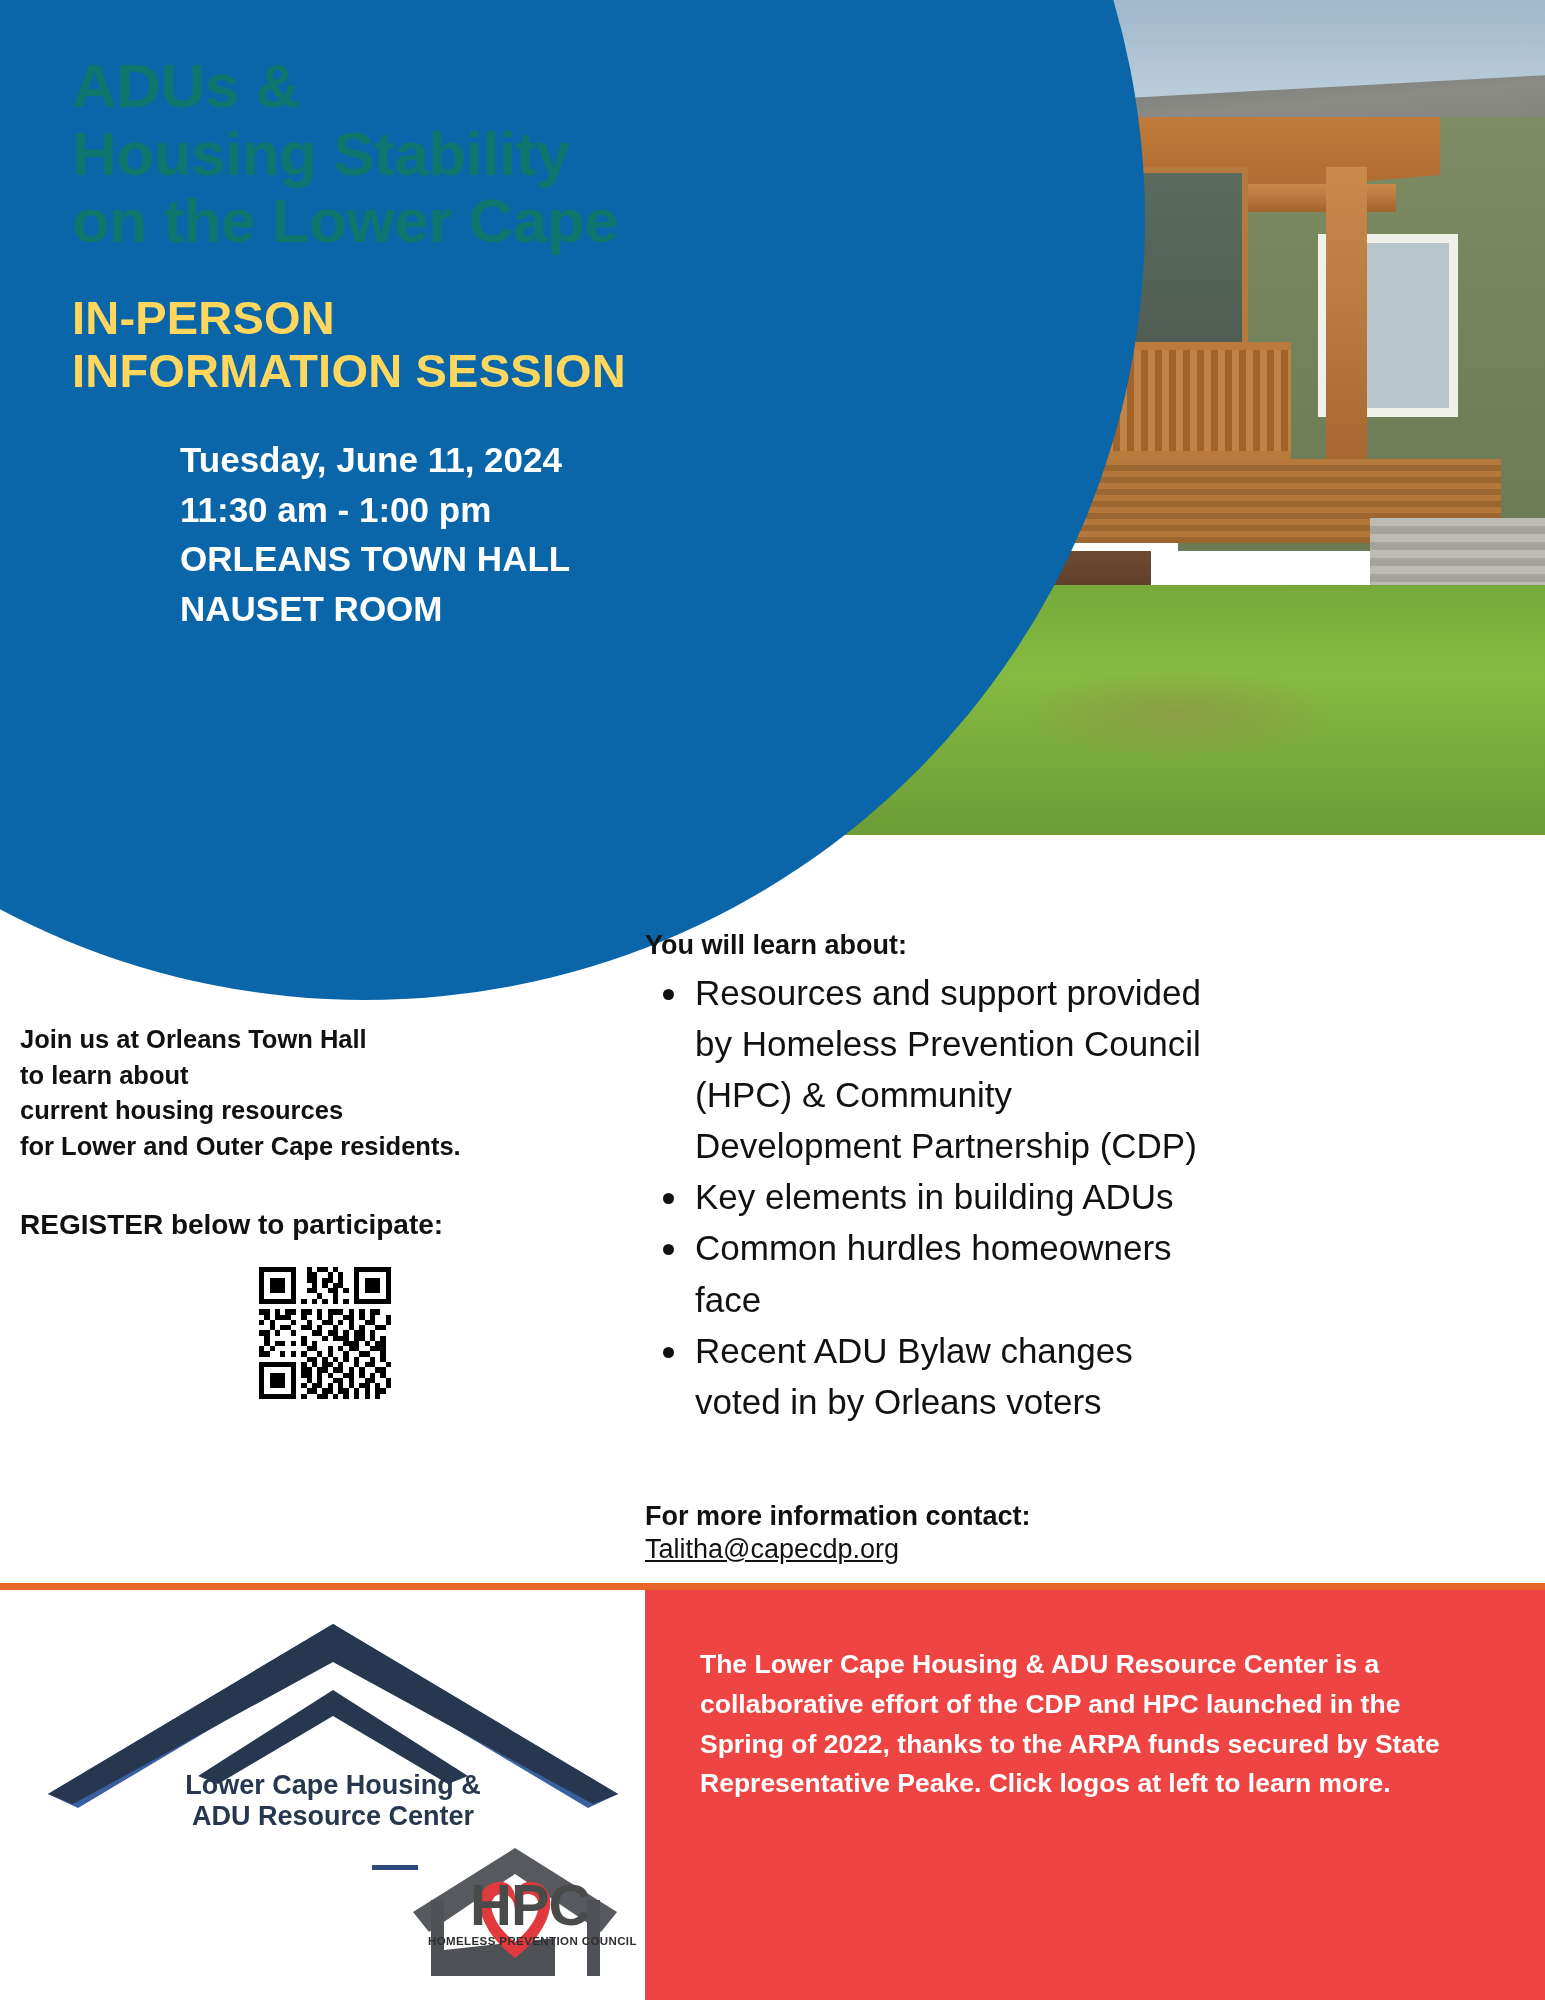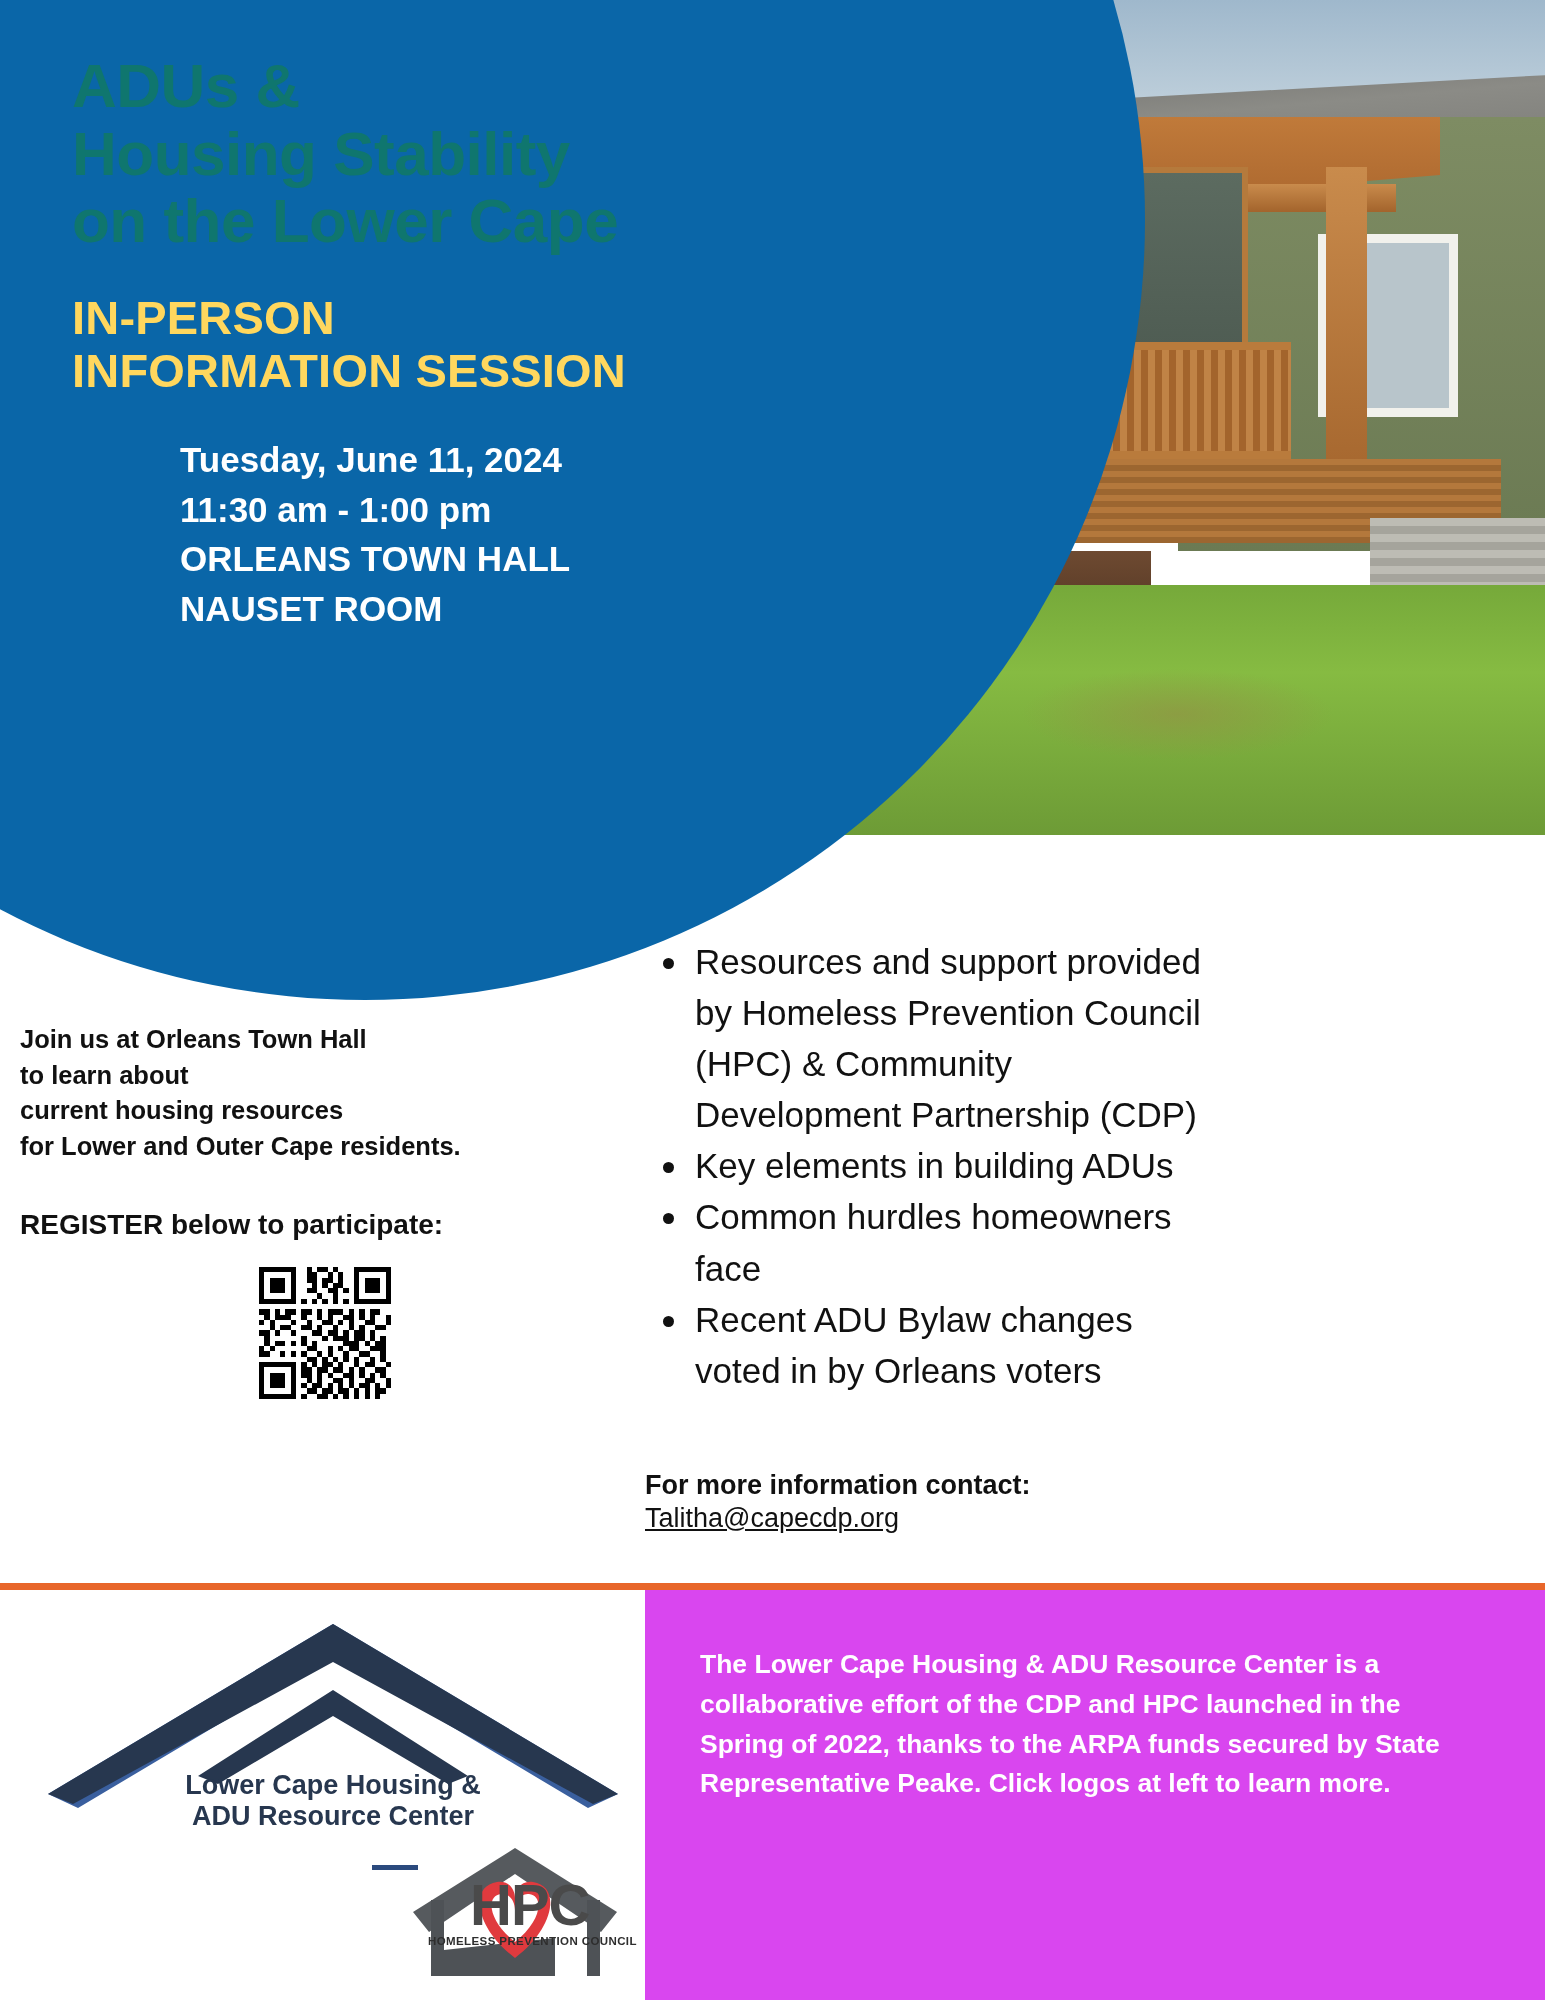--- a/index.html
+++ b/index.html
@@ -221,21 +221,21 @@
   #orange-rule{
     position:absolute;left:0;top:1583px;width:1545px;height:7px;background:#e8662a;z-index:7;
   }
   #footer{
     position:absolute;left:0;top:1590px;width:1545px;height:410px;z-index:6;
   }
   #footer-left{
     position:absolute;left:0;top:0;width:645px;height:410px;background:#fff;
   }
   #footer-right{
-    position:absolute;left:645px;top:0;width:900px;height:410px;background:#d946ef;
+    position:absolute;left:645px;top:0;width:900px;height:410px;background:#ef4444;
   }
   #footer-right-text{
     color:#fff;
     font-size:26.5px;
     line-height:1.50;
     font-weight:bold;
     padding:55px 70px 0 55px;
     white-space:pre-line;
   }
 
@@ -498,20 +498,21 @@
             <rect x="16" y="24" width="1" height="1"></rect>
           <rect x="18" y="24" width="1" height="1"></rect>
             <rect x="22" y="24" width="1" height="1"></rect>
         </g>
       </svg>
     </div>
 
   </div>
 
   <div id="right-column">
+    <div id="learn-heading">You will learn about:</div>
     <ul id="learn-list">
       <li>Resources and support provided by Homeless Prevention Council (HPC) &amp; Community Development Partnership (CDP)</li>
       <li>Key elements in building ADUs</li>
       <li>Common hurdles homeowners face</li>
       <li>Recent ADU Bylaw changes voted in by Orleans voters</li>
     </ul>
     <div id="contact-block">
       <div id="contact-heading">For more information contact:</div>
       <div id="contact-email">Talitha@capecdp.org</div>
     </div>

